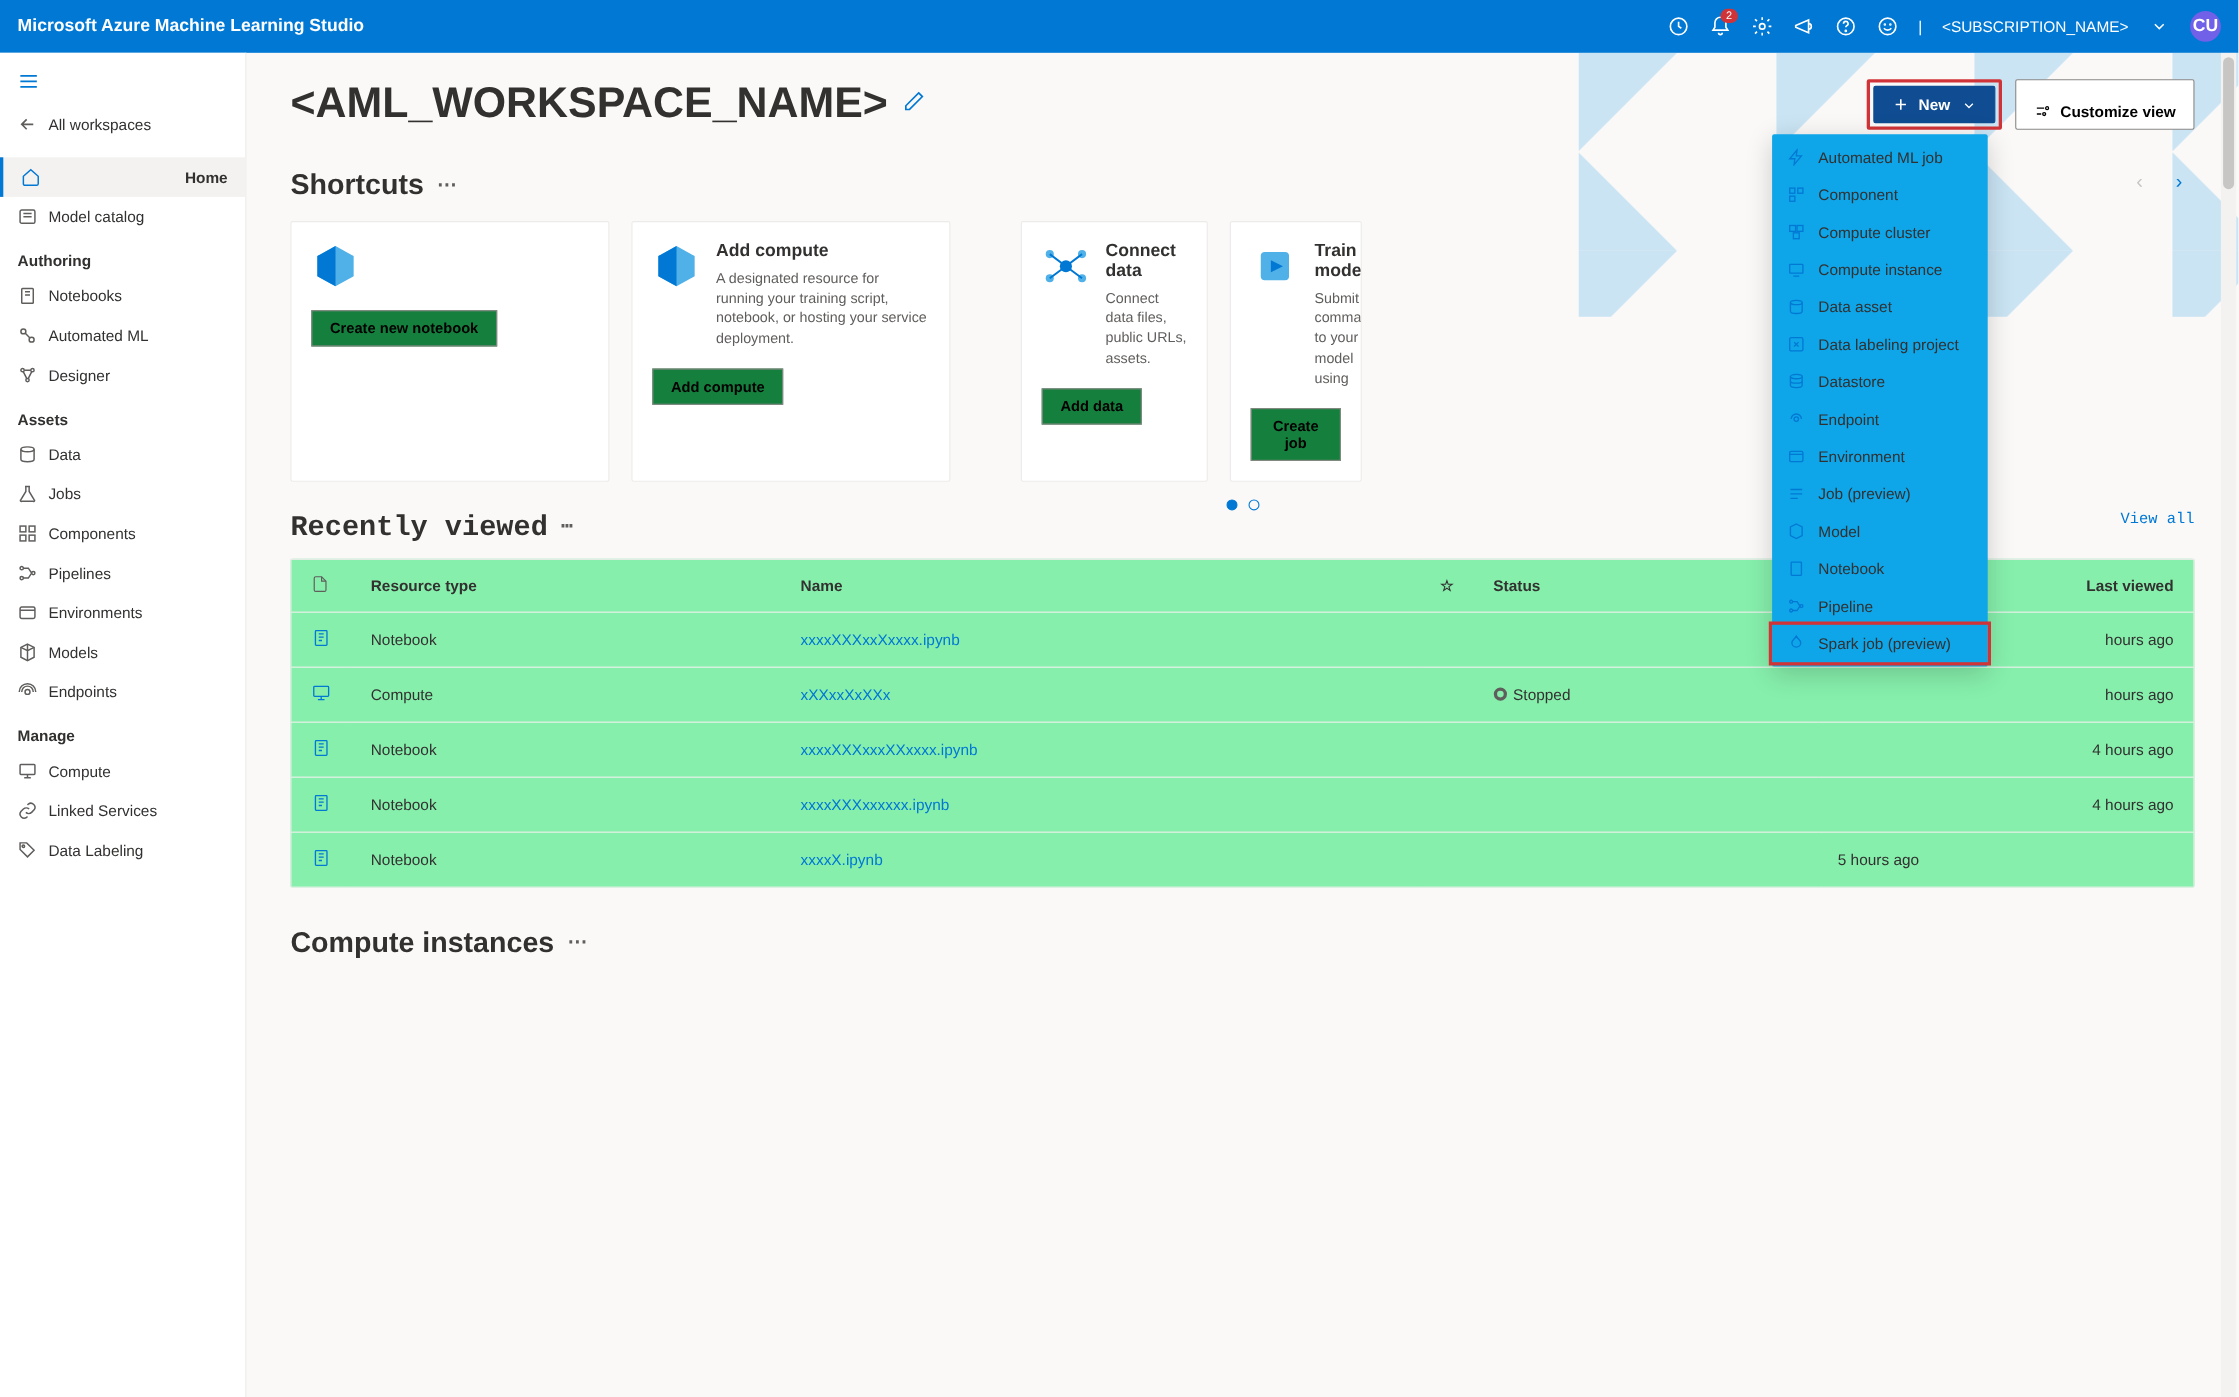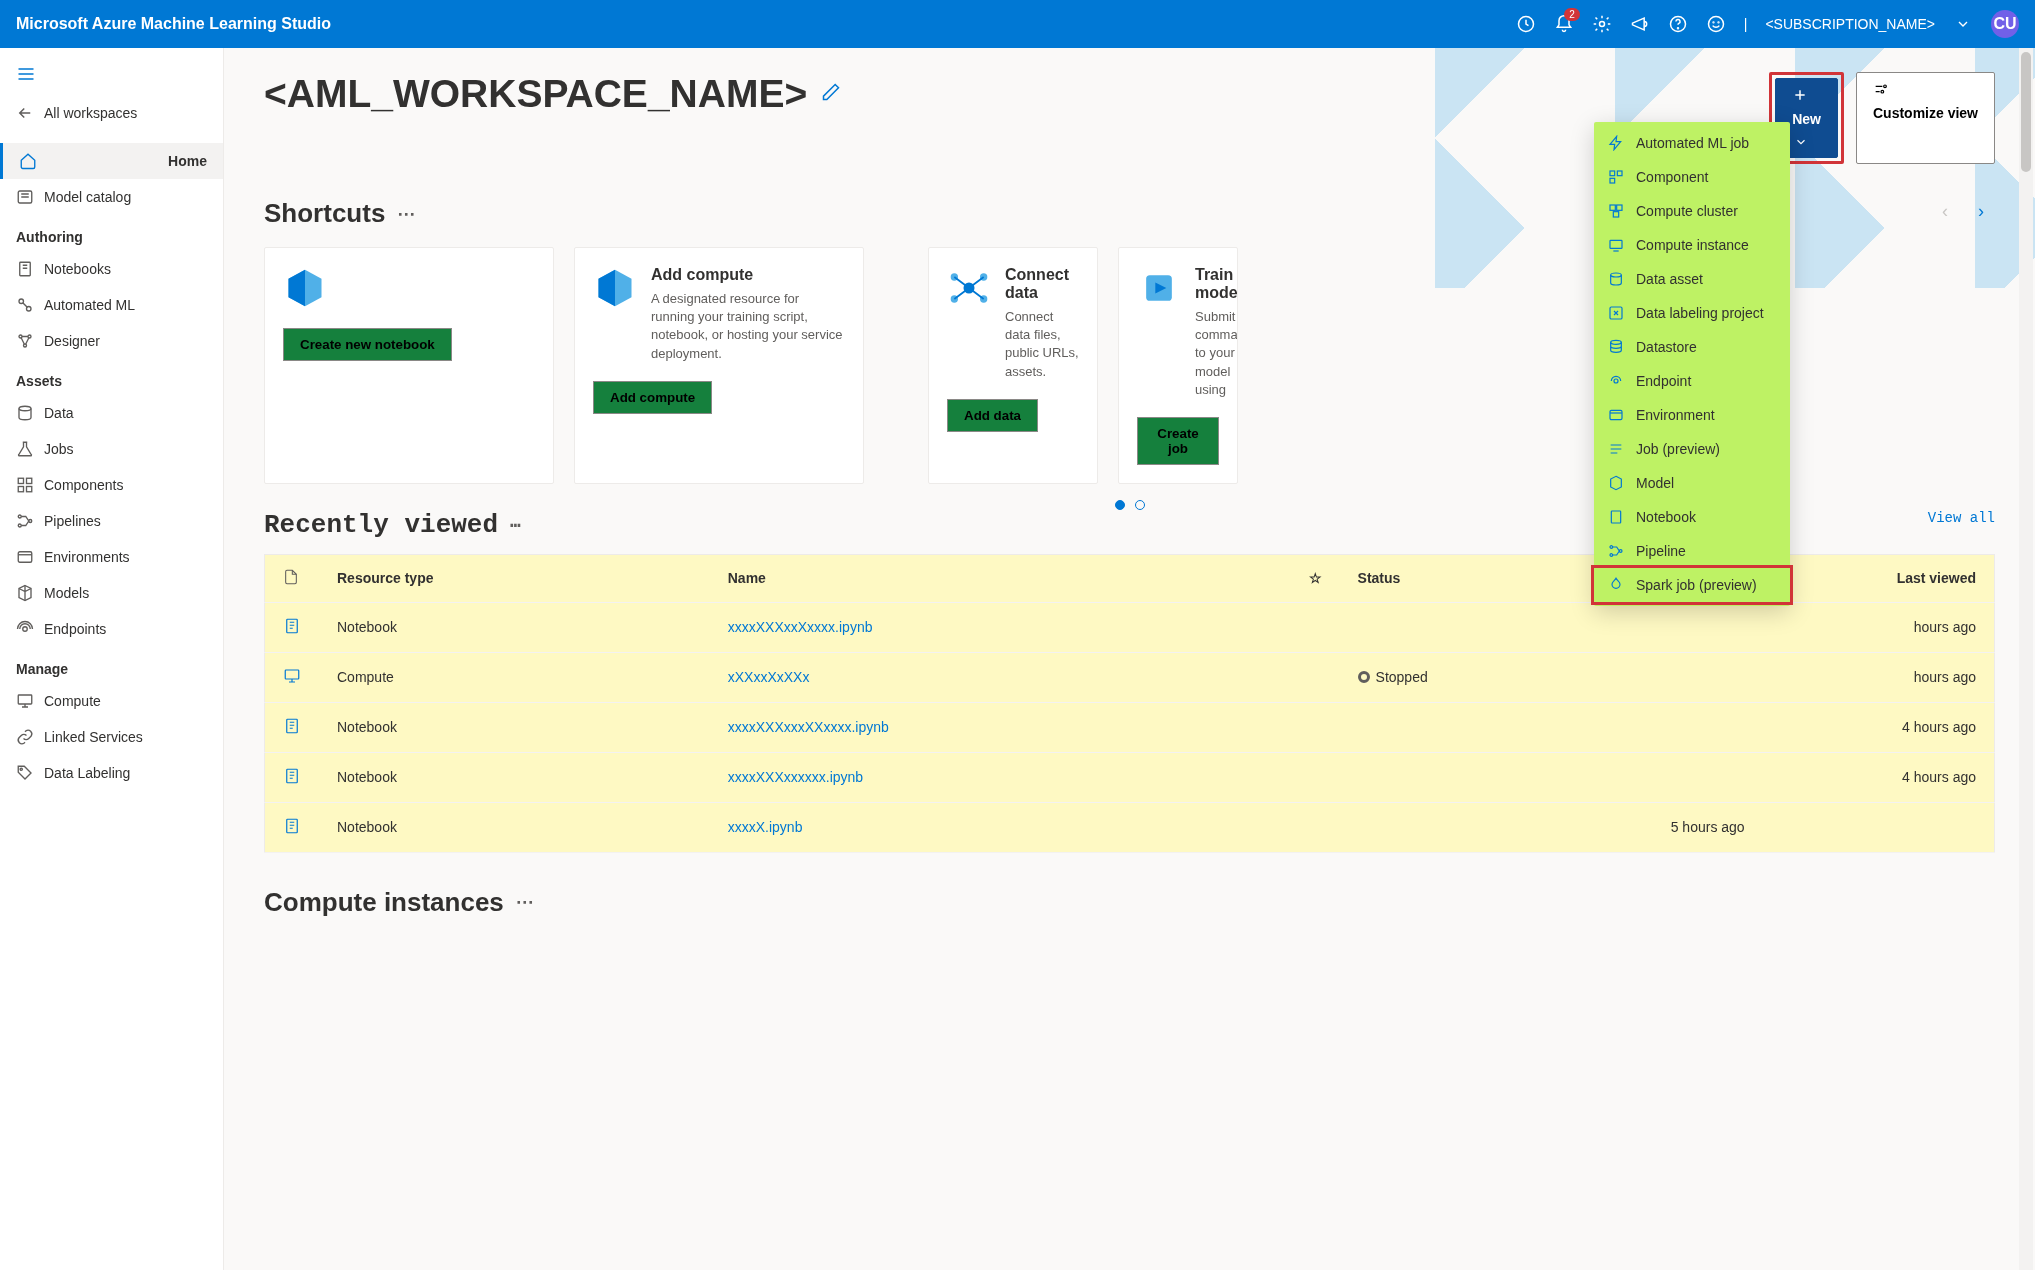--- a/index.html
+++ b/index.html
@@ -19,21 +19,21 @@
   .side-row.active { border-left: 3px solid #0078d4; background:#f3f2f1; font-weight:600;justify-content:space-between; }
   .side-heading { padding: 14px 16px 6px; font-weight:600; color:#323130; font-size:14px; }
   .side-icon { width:18px; height:18px; display:inline-flex; align-items:center; justify-content:center; color:#605e5c; flex-shrink:0;}
 
   .main { flex:1; overflow:auto; position:relative; }
   .content { padding: 24px 40px; position:relative; }
   .ws-header { display:flex; align-items:flex-start; justify-content:space-between; gap:20px;}
   .ws-title { font-size:39px; font-weight:700; display:flex; align-items:center; gap:14px;text-align:right; }
   .edit-icon { color:#0078d4; cursor:pointer; font-size:18px;}
   .actions { display:flex; gap:12px; position:relative; }
-  .btn { border:1px solid #8a8886; background:#fff; padding: 8px 16px; border-radius:2px; font-size:14px; cursor:pointer; display:inline-flex; align-items:flex-start; gap:8px; font-weight:600;flex-direction:column;}
+  .btn { border:1px solid #8a8886; background:#fff; padding: 8px 16px; border-radius:2px; font-size:14px; cursor:pointer; display:inline-flex; align-items:flex-end; gap:8px; font-weight:600;}
   .btn.primary { background:#0f4c91; color:#fff; border-color:#0f4c91; }
   .btn.primary .chev { margin-left:2px; }
   .red-box { border:3px solid #d13438; border-radius:2px; padding:3px; }
 
   .section-title { font-size:26px; font-weight:600; margin-top:34px; display:flex; align-items:center; gap:12px;}
   .dots { color:#605e5c; cursor:pointer; font-size:18px; }
 
   .cards { display:flex; gap:20px; margin-top:18px; position:relative;}
   .card { width: 290px; background:#fff; border:1px solid #edebe9; border-radius:2px; padding:18px; flex-shrink:0;}
   .card-top { display:flex; gap:14px; }
@@ -45,29 +45,29 @@
   .nav-arrows { position:absolute; top:-50px; right:0; display:flex; gap:8px; }
   .nav-arrow { width:28px; height:28px; border:none; background:transparent; color:#0078d4; cursor:pointer; font-size:18px;}
   .nav-arrow.disabled { color:#c8c6c4; }
   .pager { display:flex; gap:10px; justify-content:center; margin-top:16px;}
   .pager-dot { width:10px; height:10px; border-radius:50%; border:1px solid #0078d4; }
   .pager-dot.active { background:#0078d4; }
 
   .rv-header { display:flex; justify-content:space-between; align-items:flex-start; font-family:Liberation Mono, monospace;}
   .link { color:#0078d4; cursor:pointer; font-size:14px;}
 
-  .table { width:100%; background:#fef9c3; border:1px solid #edebe9; border-radius:2px; margin-top:14px; border-collapse:collapse;}
+  .table { width:100%; background:#86efac; border:1px solid #edebe9; border-radius:2px; margin-top:14px; border-collapse:collapse;}
   .table th, .table td { text-align:left; padding:14px 18px; font-size:14px; border-bottom:1px solid #f3f2f1;}
   .table th { font-weight:600; color:#323130; }
   .table td.name a { color:#0078d4; text-decoration:none; cursor:pointer;}
   .status-cell { display:flex; align-items:center; gap:6px;}
   .status-dot { width:12px; height:12px; border:3px solid #605e5c; border-radius:50%; }
   .row-icon { color:#0078d4; width:18px; height:18px; display:inline-flex;}
 
-  .dropdown { position:absolute; top:50px; right:205px; width:196px; background:#bef264; box-shadow:0 6px 24px rgba(0,0,0,.18); border-radius:2px; z-index:50; padding:4px 0;}
+  .dropdown { position:absolute; top:50px; right:188px; width:196px; background:#0ea5e9; box-shadow:0 6px 24px rgba(0,0,0,.18); border-radius:2px; z-index:50; padding:4px 0;}
   .dd-item { display:flex; align-items:center; gap:10px; padding:9px 14px; font-size:14px; cursor:pointer; }
   .dd-icon { color:#0078d4; width:18px; display:inline-flex;}
   .dd-red { outline:3px solid #d13438; }
 
   .scrollbar { position:absolute; right:2px; top:0; bottom:0; width:14px; background:#f3f2f1; }
   .scrollbar-thumb { position:absolute; left:2px; right:2px; top:4px; height:120px; background:#c8c6c4; border-radius:6px;}
 
   .bg-deco { position:absolute; right:0; top:0; width:600px; height:240px; opacity:.28; pointer-events:none; z-index:-1;
     background: linear-gradient(135deg, #50b0e8 25%, transparent 25%), linear-gradient(45deg, #50b0e8 25%, transparent 25%);
     background-size: 180px 180px;}

